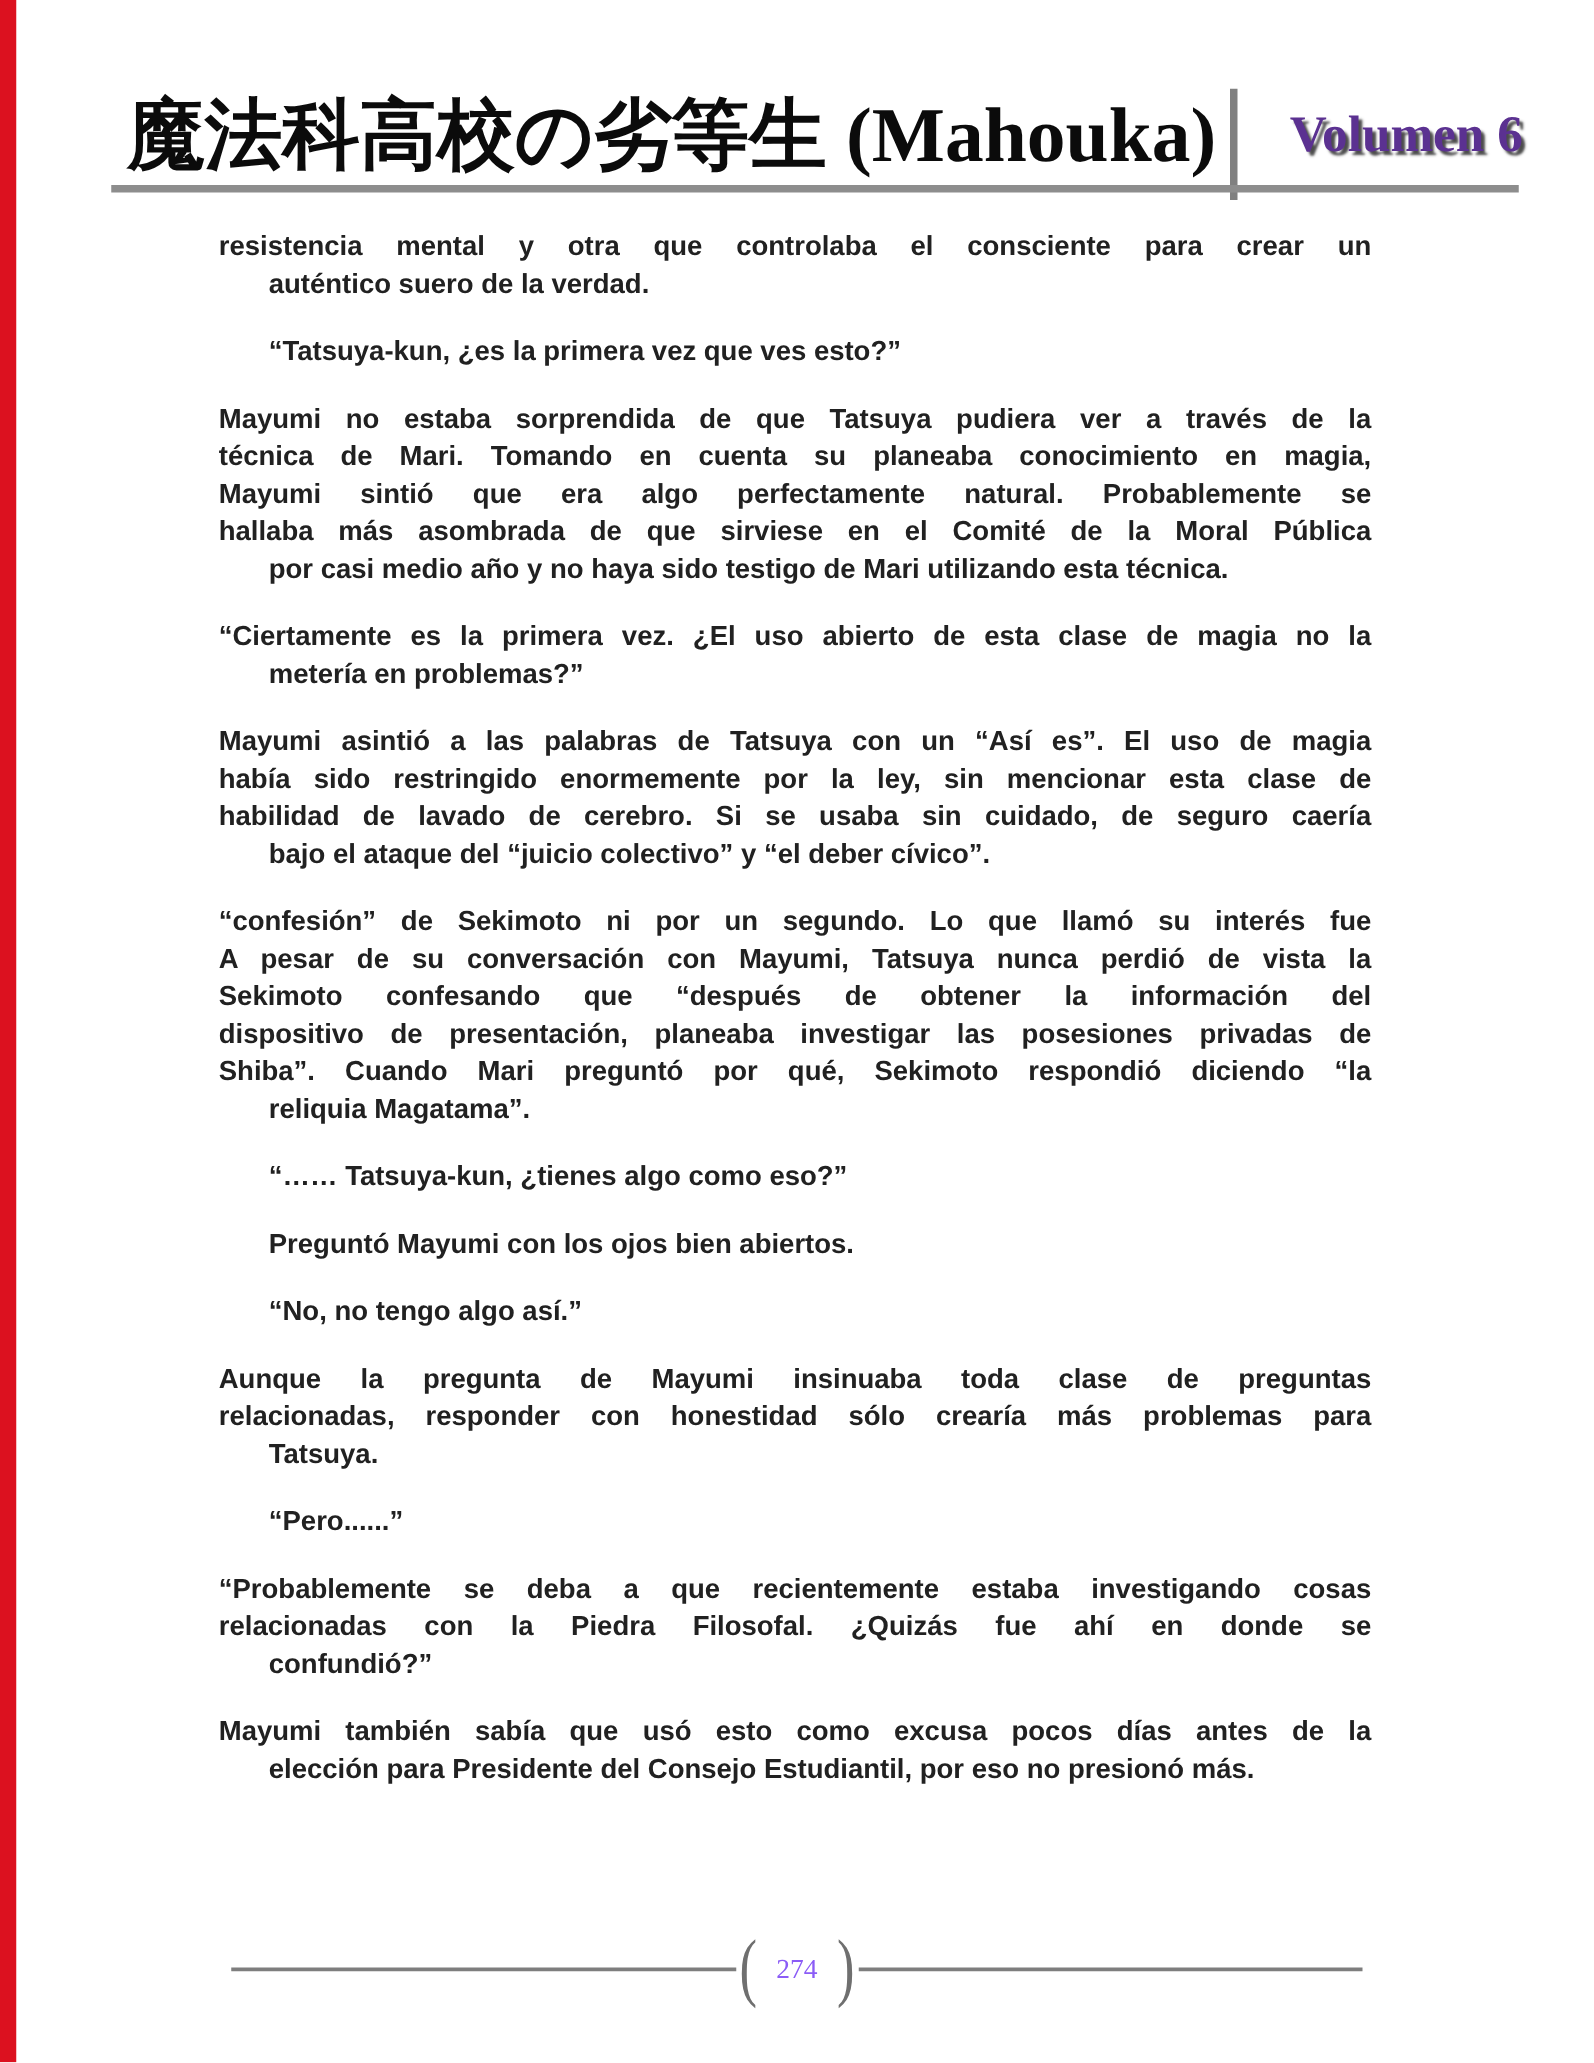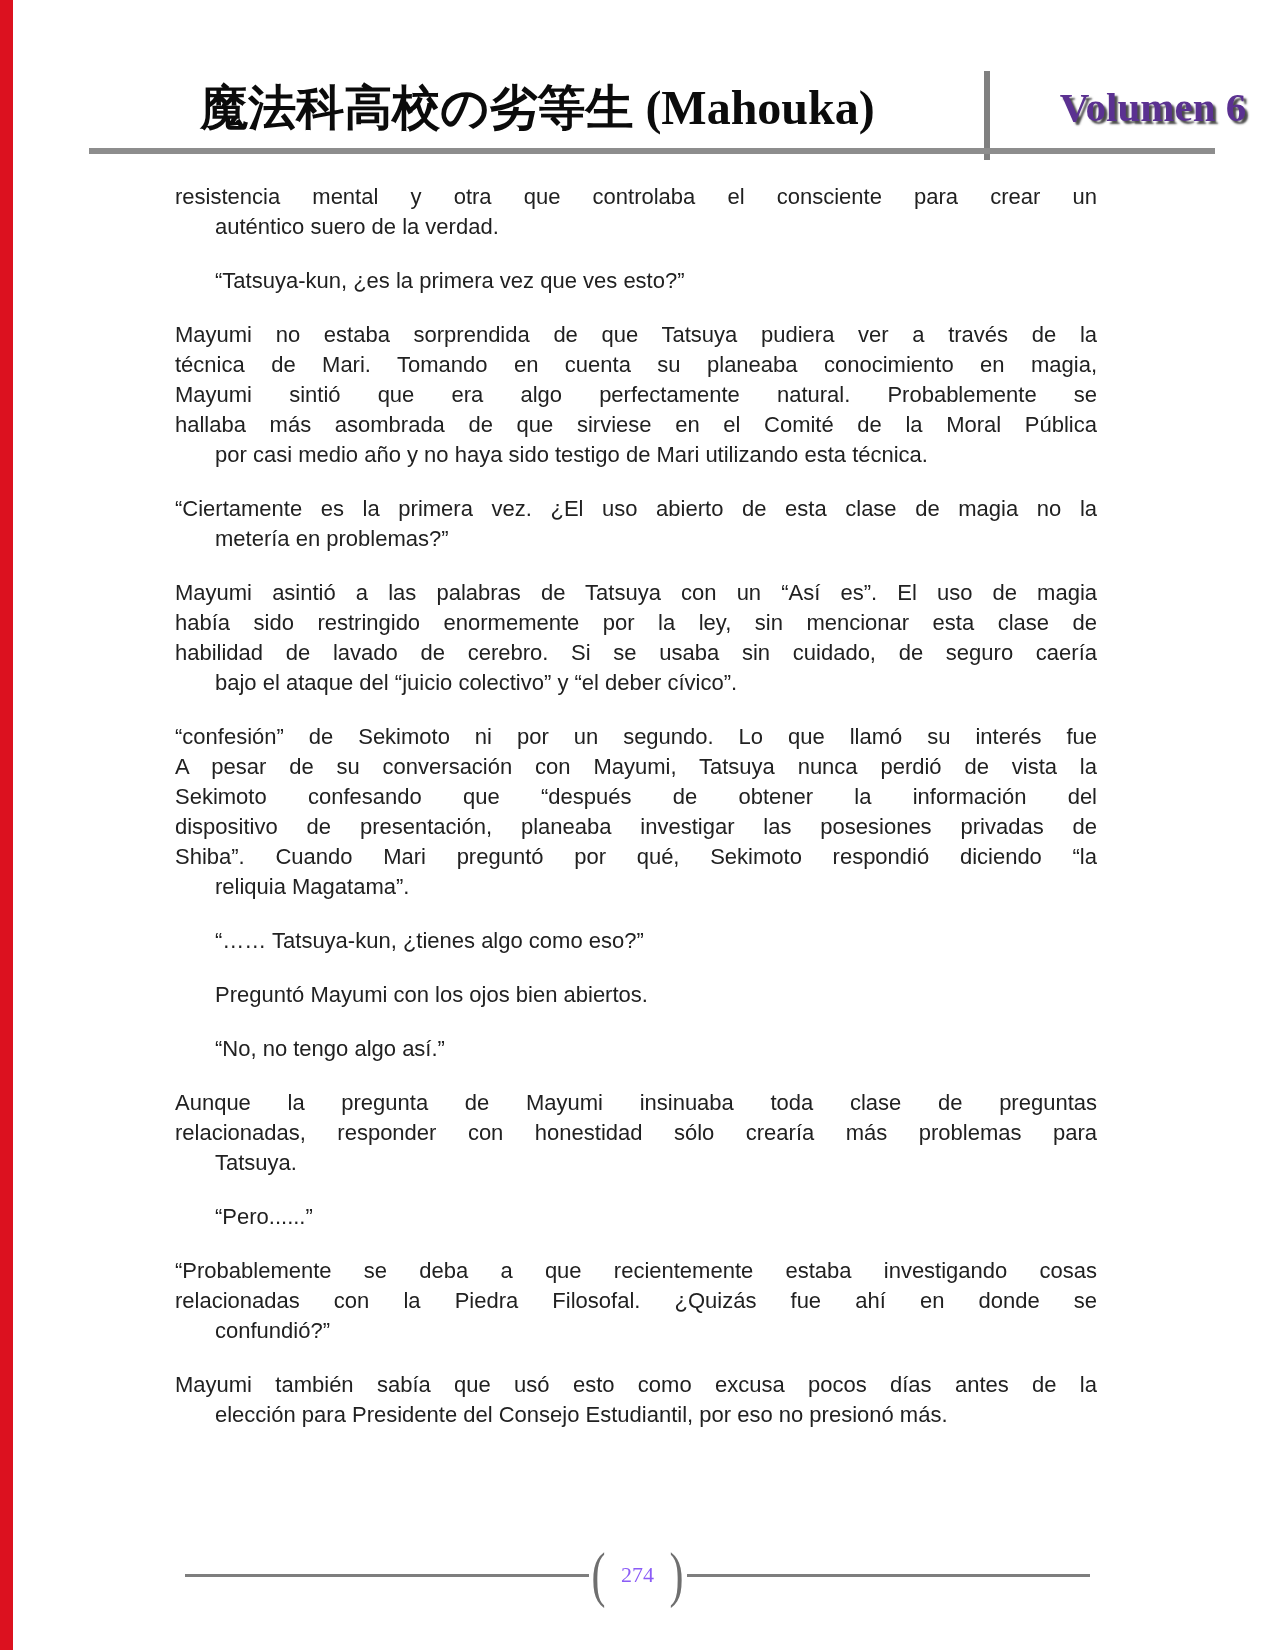--- a/index.html
+++ b/index.html
@@ -13,48 +13,49 @@
   
   .red-bar{
     position:absolute;left:0;top:0;width:13px;height:1650px;
     background:#dc111f;
   }
   
   .doc-title{
     position:absolute;left:89px;top:66px;width:897px;height:84px;
     display:flex;align-items:center;justify-content:center;
     font-family:"Liberation Serif",serif;font-weight:bold;
-    font-size:48px;color:#0b0b0b;white-space:nowrap;
+    font-size:62px;color:#0b0b0b;white-space:nowrap;
   }
   .header-vbar{
     position:absolute;left:984px;top:71px;width:6px;height:89px;
     background:#808080;
   }
   .volume-label{
-    position:absolute;left:1044px;top:76px;width:218px;height:62px;
+    position:absolute;left:1016px;top:76px;width:218px;height:62px;
     display:flex;align-items:center;justify-content:center;
     font-family:"Liberation Serif",serif;font-weight:bold;
     font-size:41px;color:#5b3191;
     text-shadow:3px 3px 2px rgba(45,45,45,0.85);
     white-space:nowrap;
   }
   .header-rule{
     position:absolute;left:89px;top:148px;width:1126px;height:6px;
     background:#8d8d8d;
   }
   
   .body-text{
     position:absolute;left:175px;top:182px;width:922px;
     font-size:22px;line-height:30px;color:#212121;
   }
   .body-text p{margin:0 0 24px 0;padding:0;}
   .jline{
     display:block;
     text-align:justify;
     text-align-last:justify;
+    font-weight:bold;
   }
   .jline.last{text-align-last:left;margin-left:40px;}
   
   .footer{
     position:absolute;left:185px;top:1543px;width:905px;height:64px;
     display:flex;align-items:center;
   }
   .footer-line{flex:1;height:3px;background:#7e7e7e;}
   .footer-brace{
     font-family:"Liberation Serif",serif;

